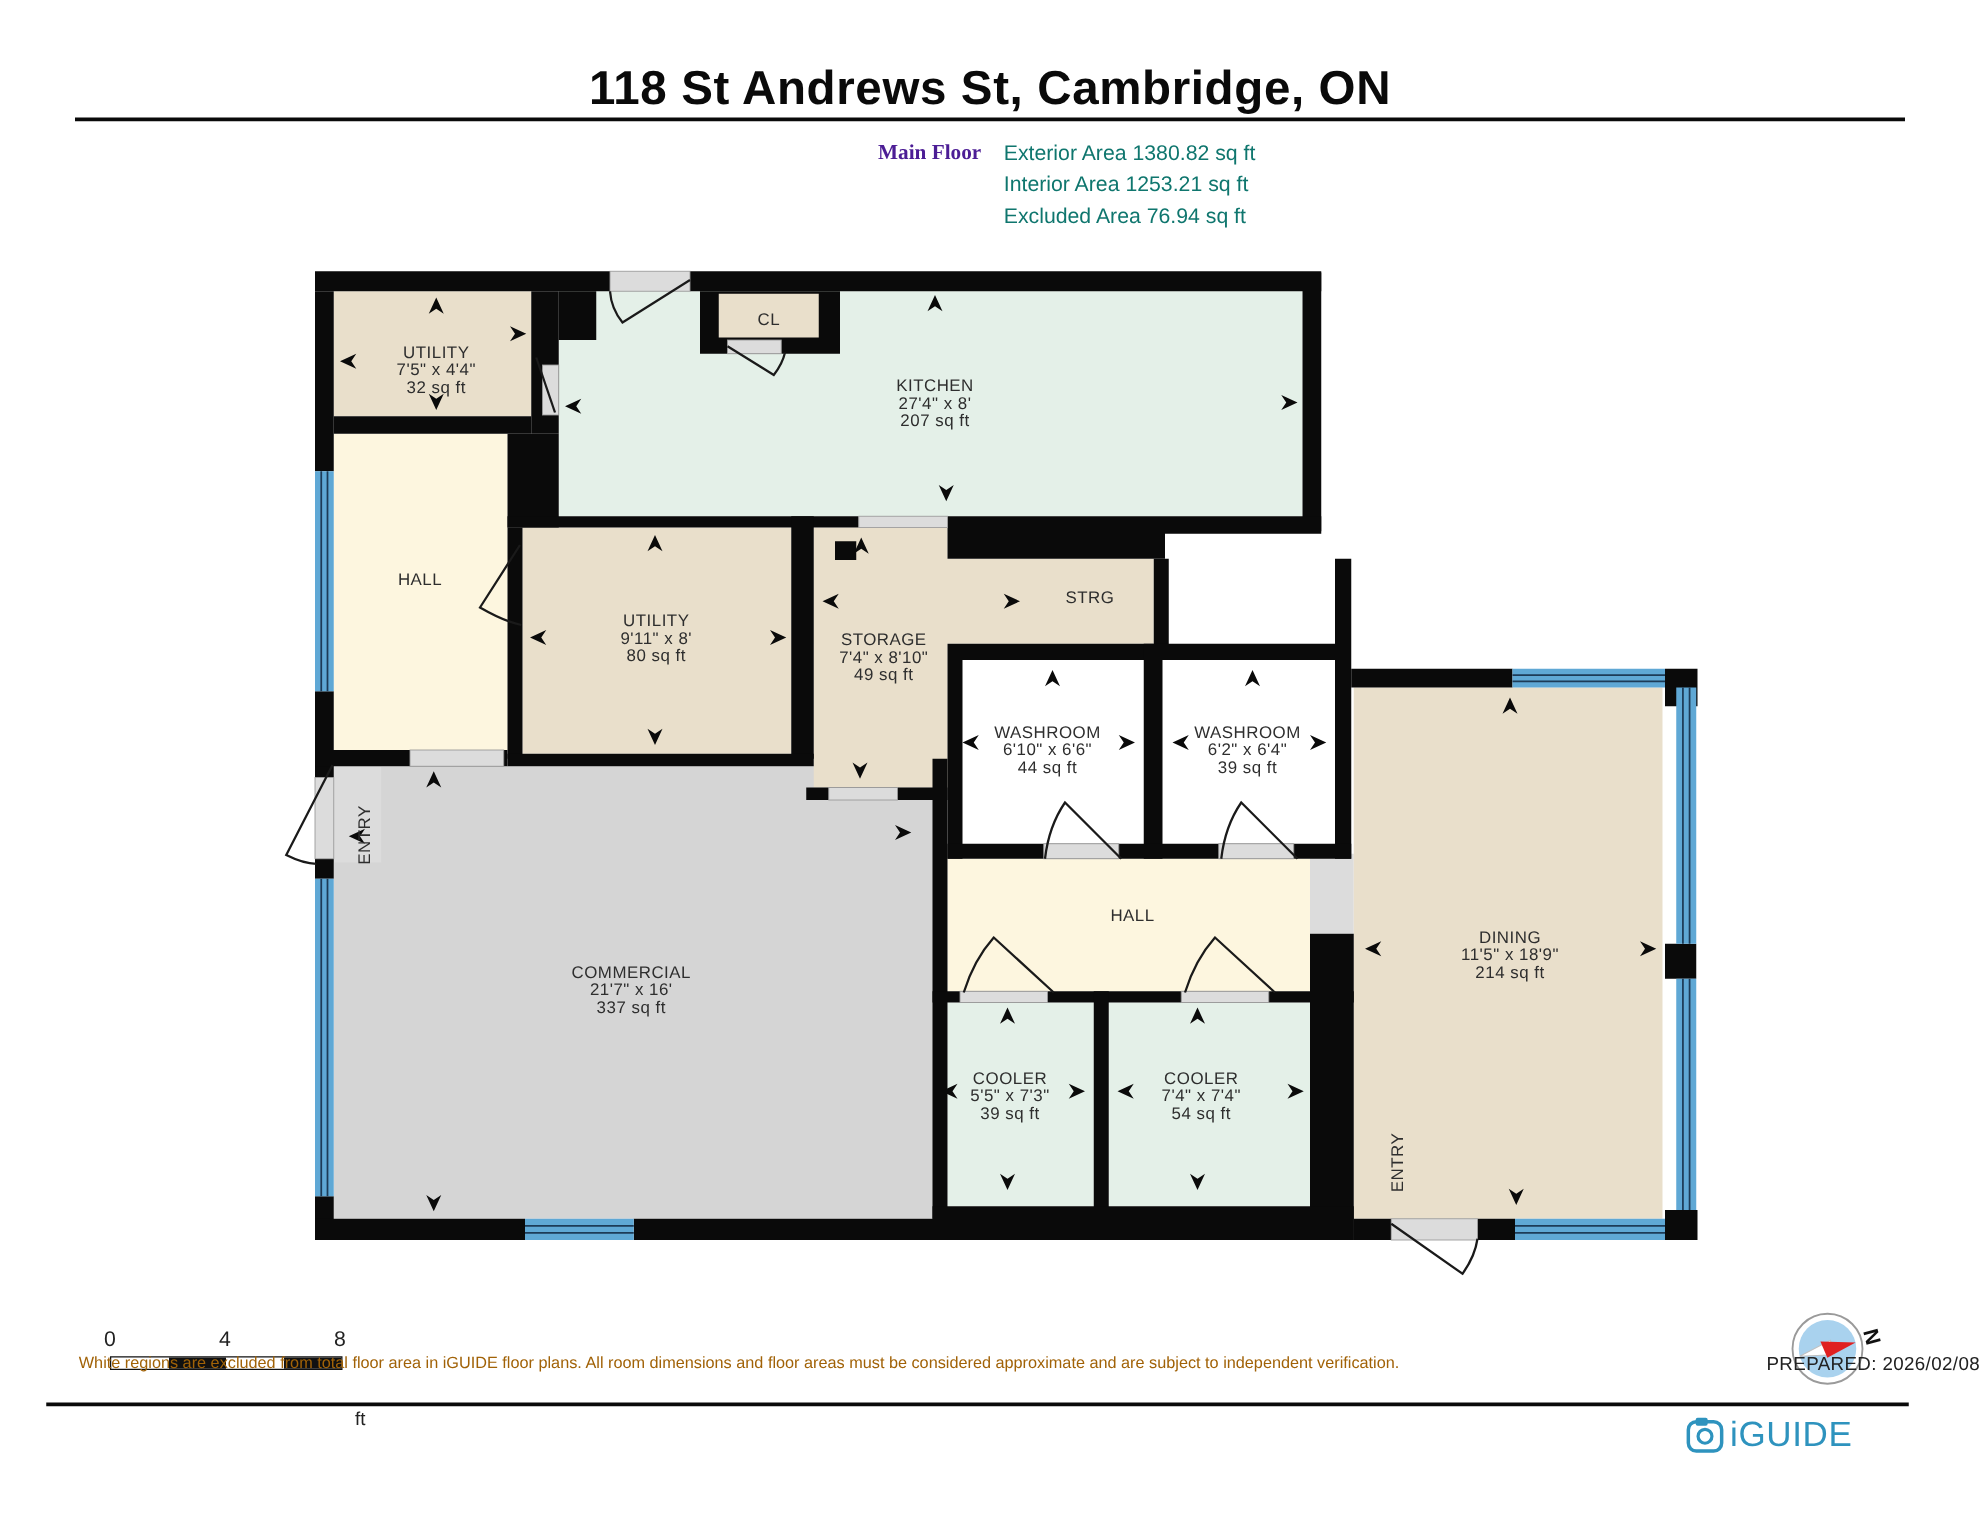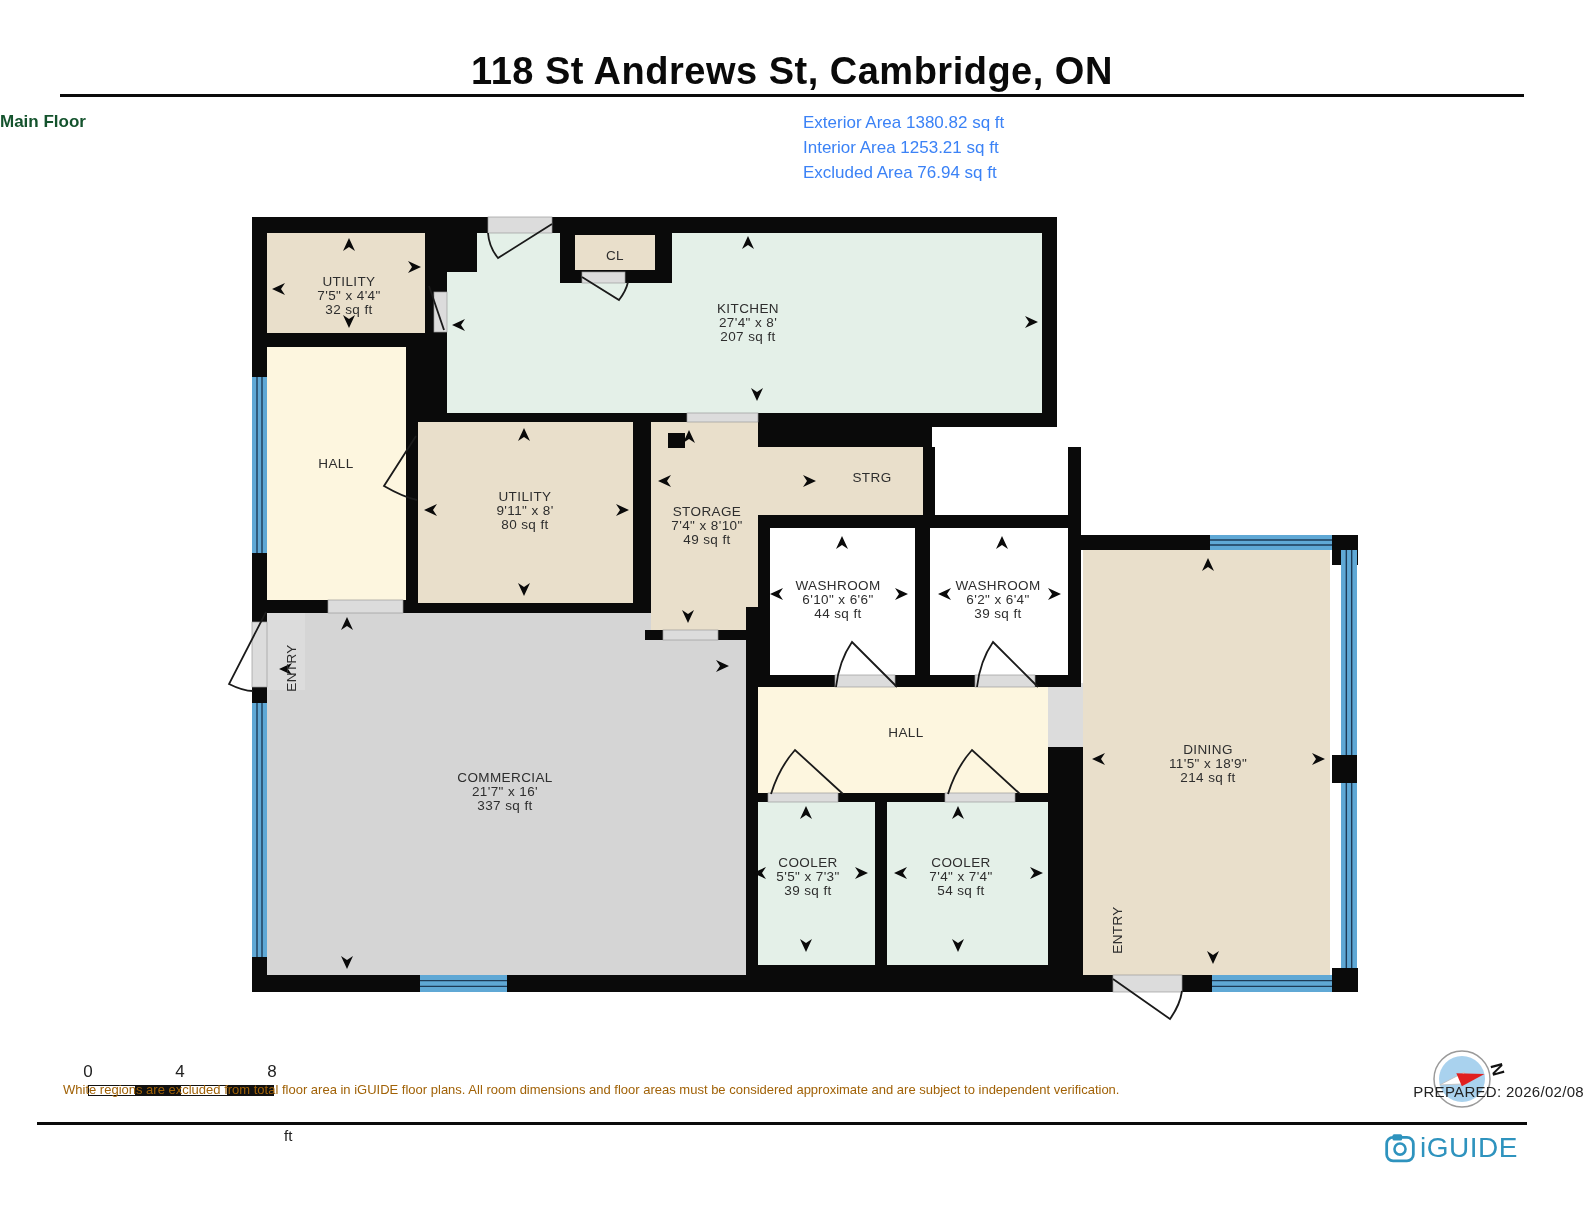--- a/index.html
+++ b/index.html
@@ -2,34 +2,34 @@
 <html><head>
 <meta charset="utf-8">
 <style>
   html,body{margin:0;padding:0;background:#fff;}
   body{width:1584px;height:1224px;position:relative;overflow:hidden;
        font-family:"Liberation Sans", sans-serif;color:#111;}
   .abs{position:absolute;}
   #title{top:50px;left:0;width:1584px;text-align:center;font-size:38px;font-weight:bold;
          letter-spacing:.5px;color:#0a0a0a;}
   #header-rule{top:94px;left:60px;width:1464px;height:3px;background:#0a0a0a;}
-  #floor-label{top:112px;left:0;width:785px;text-align:left;font-size:17px;font-weight:bold;color:#14532d;}
-  #area-lines{top:112px;left:803px;font-size:17px;color:#3b82f6;}
+  #floor-label{top:112px;left:0;width:785px;text-align:right;font-size:17px;font-weight:bold;color:#4c1d95;font-family:Liberation Serif, serif;}
+  #area-lines{top:112px;left:803px;font-size:17px;color:#0f766e;}
   #area-lines div{height:25px;line-height:21px;}
   #plan-svg{top:0;left:0;}
   
   #scalebar{top:1062px;left:88px;width:320px;height:42px;font-size:17px;color:#222;}
   .sb-tick{position:absolute;top:0;width:30px;text-align:center;}
   #sb-bar{position:absolute;top:23px;left:0;width:184px;height:9px;border:1.5px solid #111;
           background:linear-gradient(to right,#fff 0 25%,#111 25% 50%,#fff 50% 75%,#111 75% 100%);}
   #sb-unit{position:absolute;left:196px;top:17px;font-size:15px;color:#222;margin-top:48px;}
   #prepared{top:1083px;left:0;width:1584px;text-align:right;font-size:15px;color:#222;letter-spacing:.3px;}
   #footer-rule{top:1122px;left:37px;width:1490px;height:3px;background:#0a0a0a;}
   #disclaimer{top:1082px;left:63px;width:1200px;font-size:13px;color:#a16207;}
-  #brand{top:1132px;left:1384px;display:flex;align-items:center;gap:4px;}
+  #brand{top:1132px;left:1348px;display:flex;align-items:center;gap:4px;}
   #brand-text{font-size:28px;color:#2E93BE;letter-spacing:.5px;}
 </style>
 </head>
 <body>
 
 <div class="abs" id="title">118 St Andrews St, Cambridge, ON</div>
 <div class="abs" id="header-rule"></div>
 
 <div class="abs" id="floor-label">Main Floor</div>
 <div class="abs" id="area-lines">

